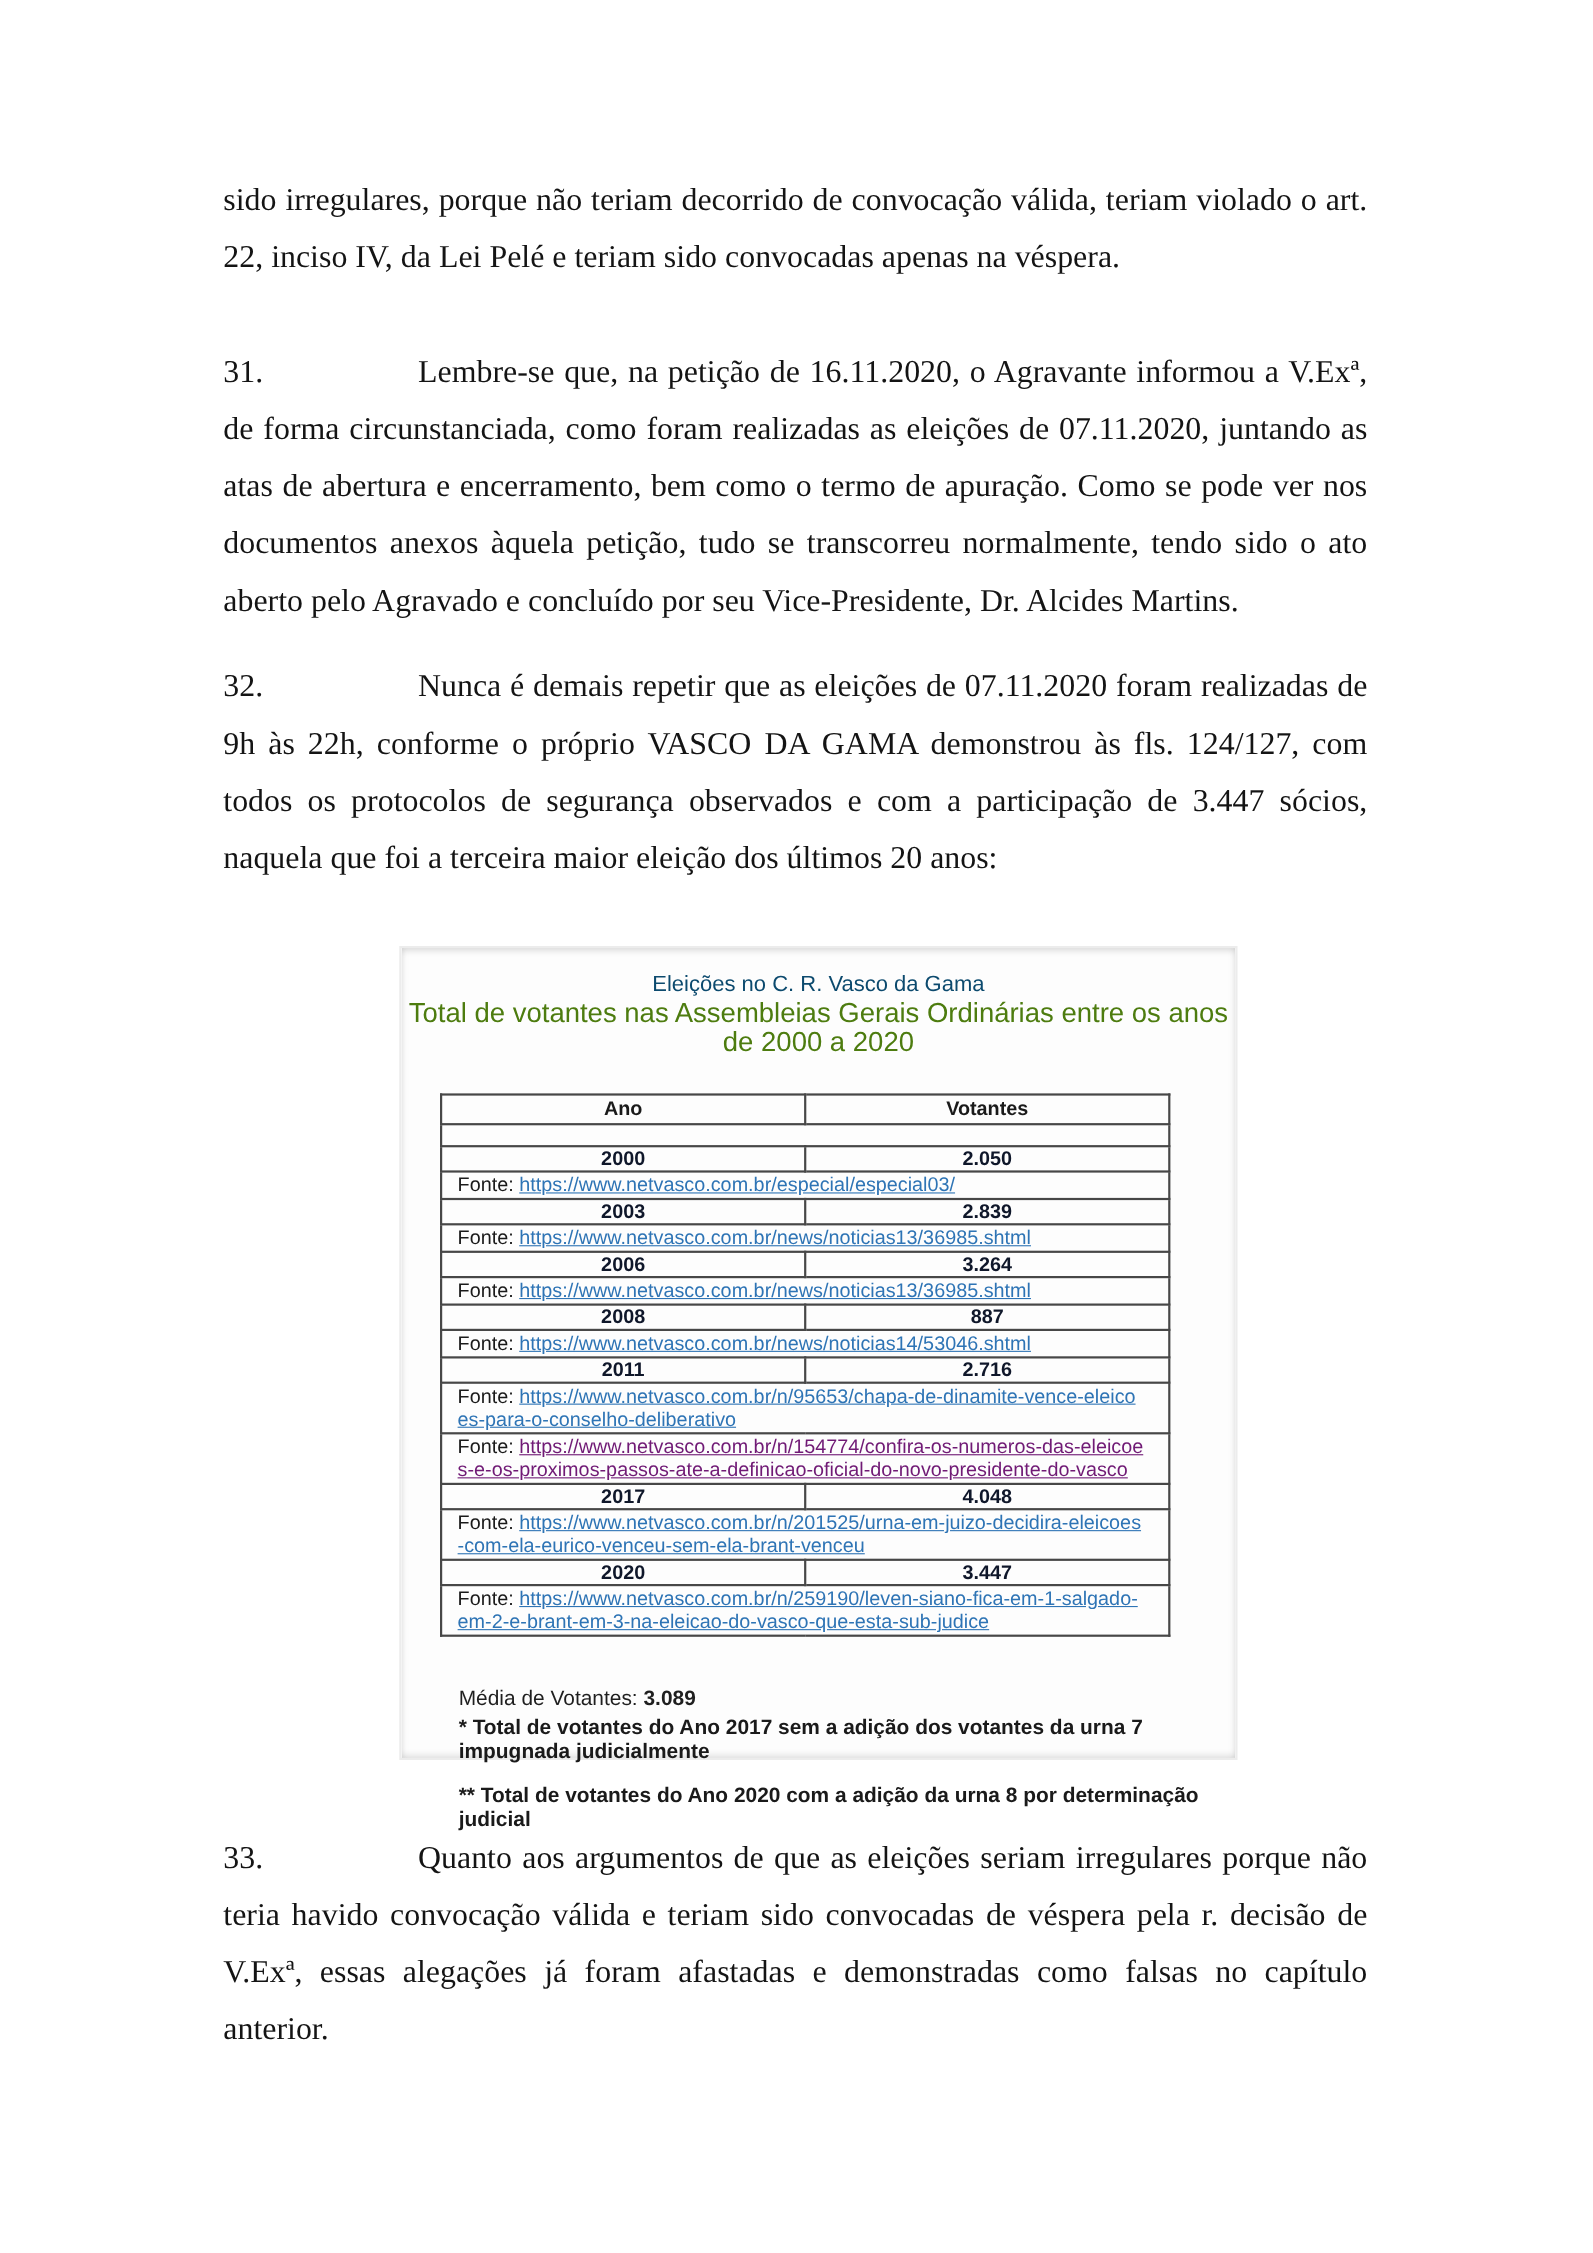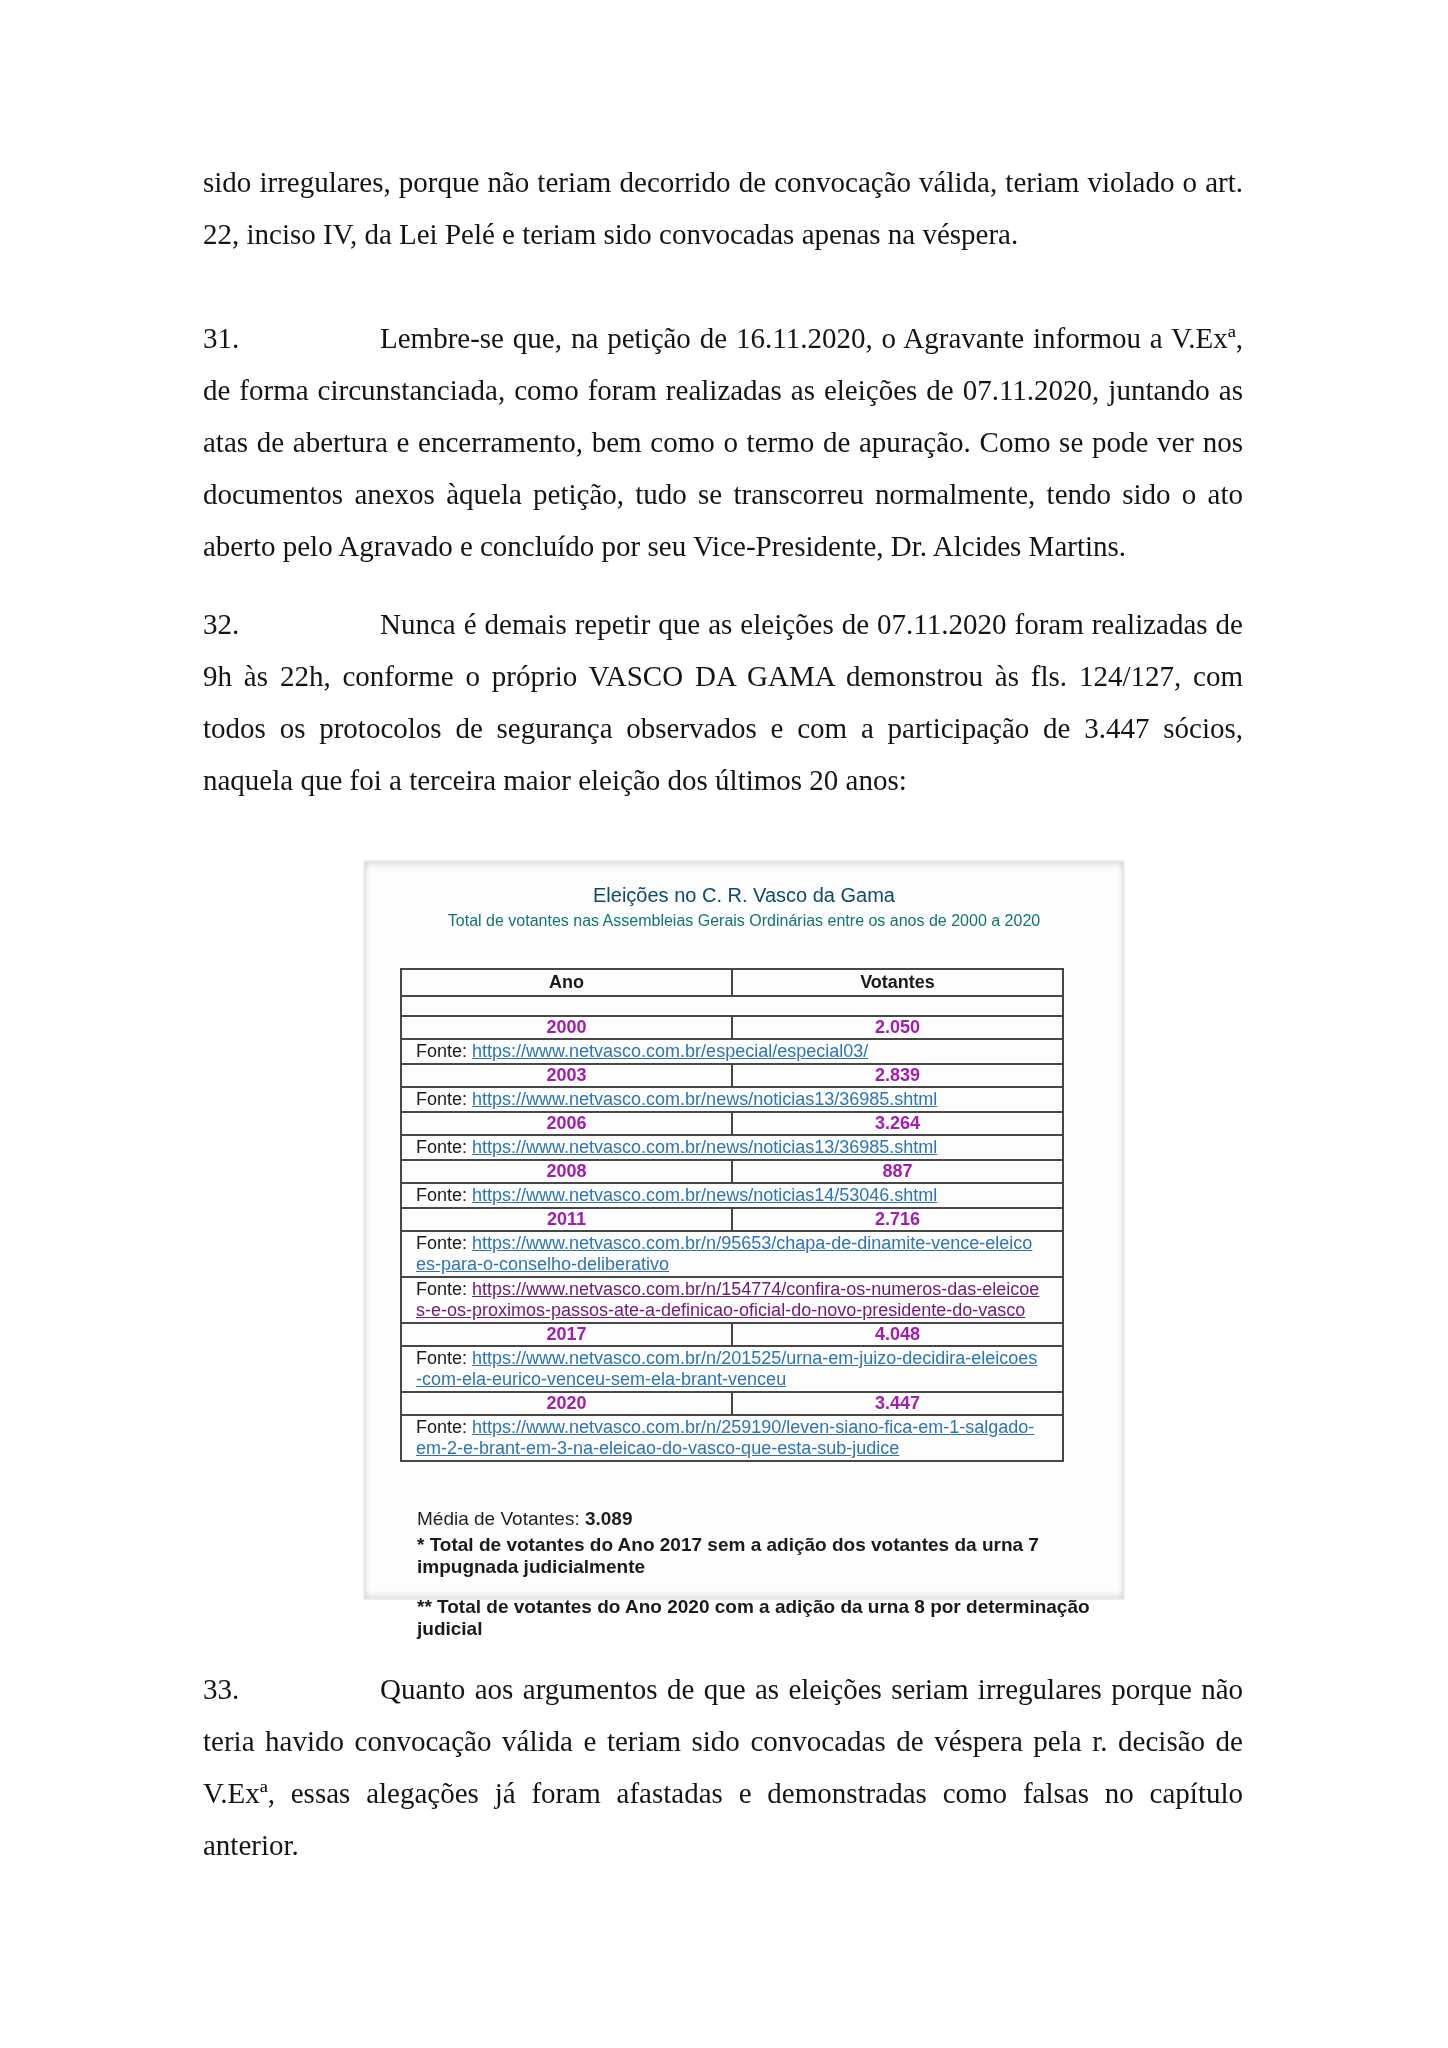--- a/index.html
+++ b/index.html
@@ -51,23 +51,23 @@
   }
   .fig-title {
     margin-top: 20px;
     text-align: center;
     font-size: 20px;
     line-height: 26px;
     color: #0c4a6e;
   }
   .fig-subtitle {
     text-align: center;
-    font-size: 16px;
+    font-size: 25px;
     line-height: 26px;
-    color: #0f766e;
+    color: #4d7c0f;
   }
   table.vtable {
     border-collapse: collapse;
     margin: 34px 0 0 35px;
     width: 664px;
     table-layout: fixed;
   }
   table.vtable th, table.vtable td {
     border: 2px solid #474747;
     padding: 0;
@@ -79,21 +79,21 @@
     height: 25px;
     font-weight: bold;
     text-align: center;
     color: #1a1a1a;
   }
   table.vtable tr.spacer td { height: 18px; }
   table.vtable td.year, table.vtable td.vot {
     height: 21px;
     text-align: center;
     font-weight: bold;
-    color: #a21caf;
+    color: #0f172a;
   }
   table.vtable td.fonte {
     padding: 1px 22px 1px 14px;
     font-size: 18px;
     line-height: 21px;
     overflow-wrap: anywhere;
     word-break: break-all;
     text-align: left;
     color: #1a1a1a;
   }

